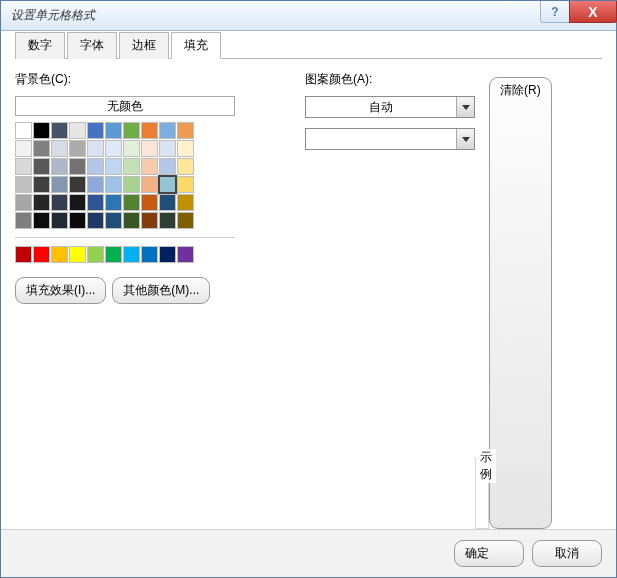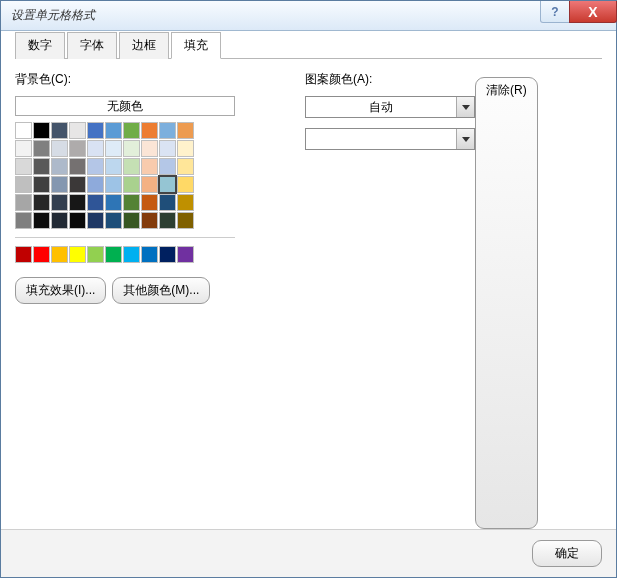--- a/index.html
+++ b/index.html
@@ -277,23 +277,28 @@
             <div class="ctext">自动</div>
             <div class="cdrop"></div>
           </div>
           <div class="combo">
             <div class="ctext"></div>
             <div class="cdrop"></div>
           </div>
         </div>
       </div>
 
+      <div class="fieldset">
+        <span class="legend">示例</span>
+        <div class="sample" id="sample" style="background: rgb(149, 197, 211);"></div>
+      </div>
 
       <div class="clearrow">
         <div class="btn">清除(R)</div>
       </div>
     </div>
   </div>
 
   <div class="footer">
-    <div class="btn" style="min-width:70px;text-align:center">确定</div>
+    <div class="btn" style="min-width:70px;">确定</div>
+    <div class="btn" style="min-width:70px;text-align:center">取消</div>
   </div>
 </div>
 
 </body></html>

